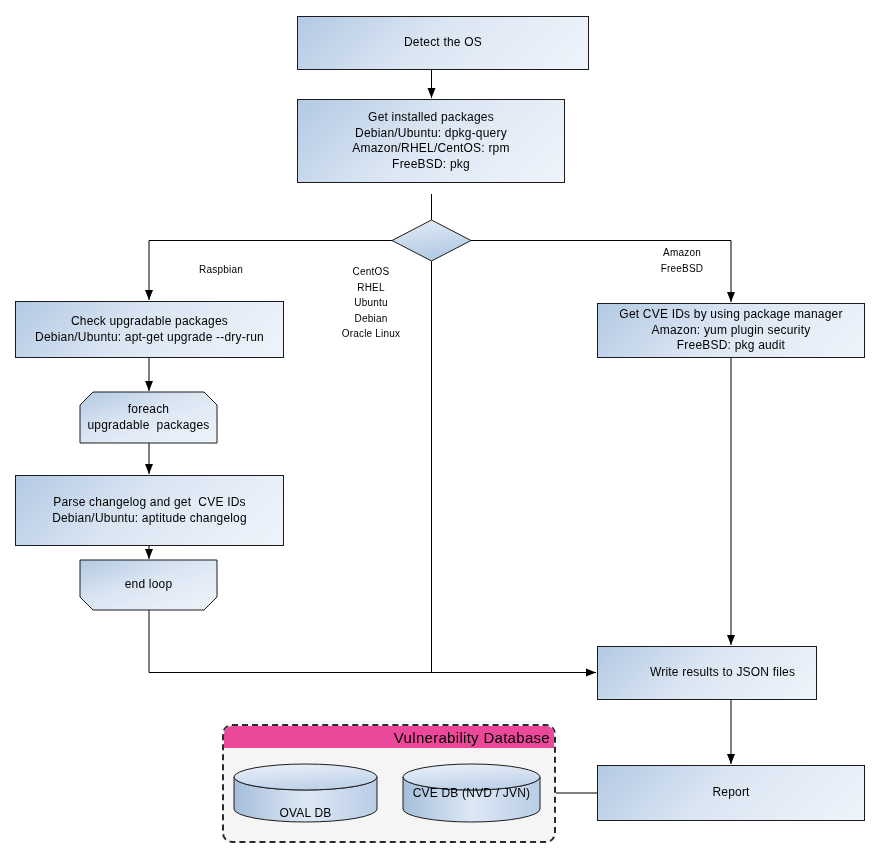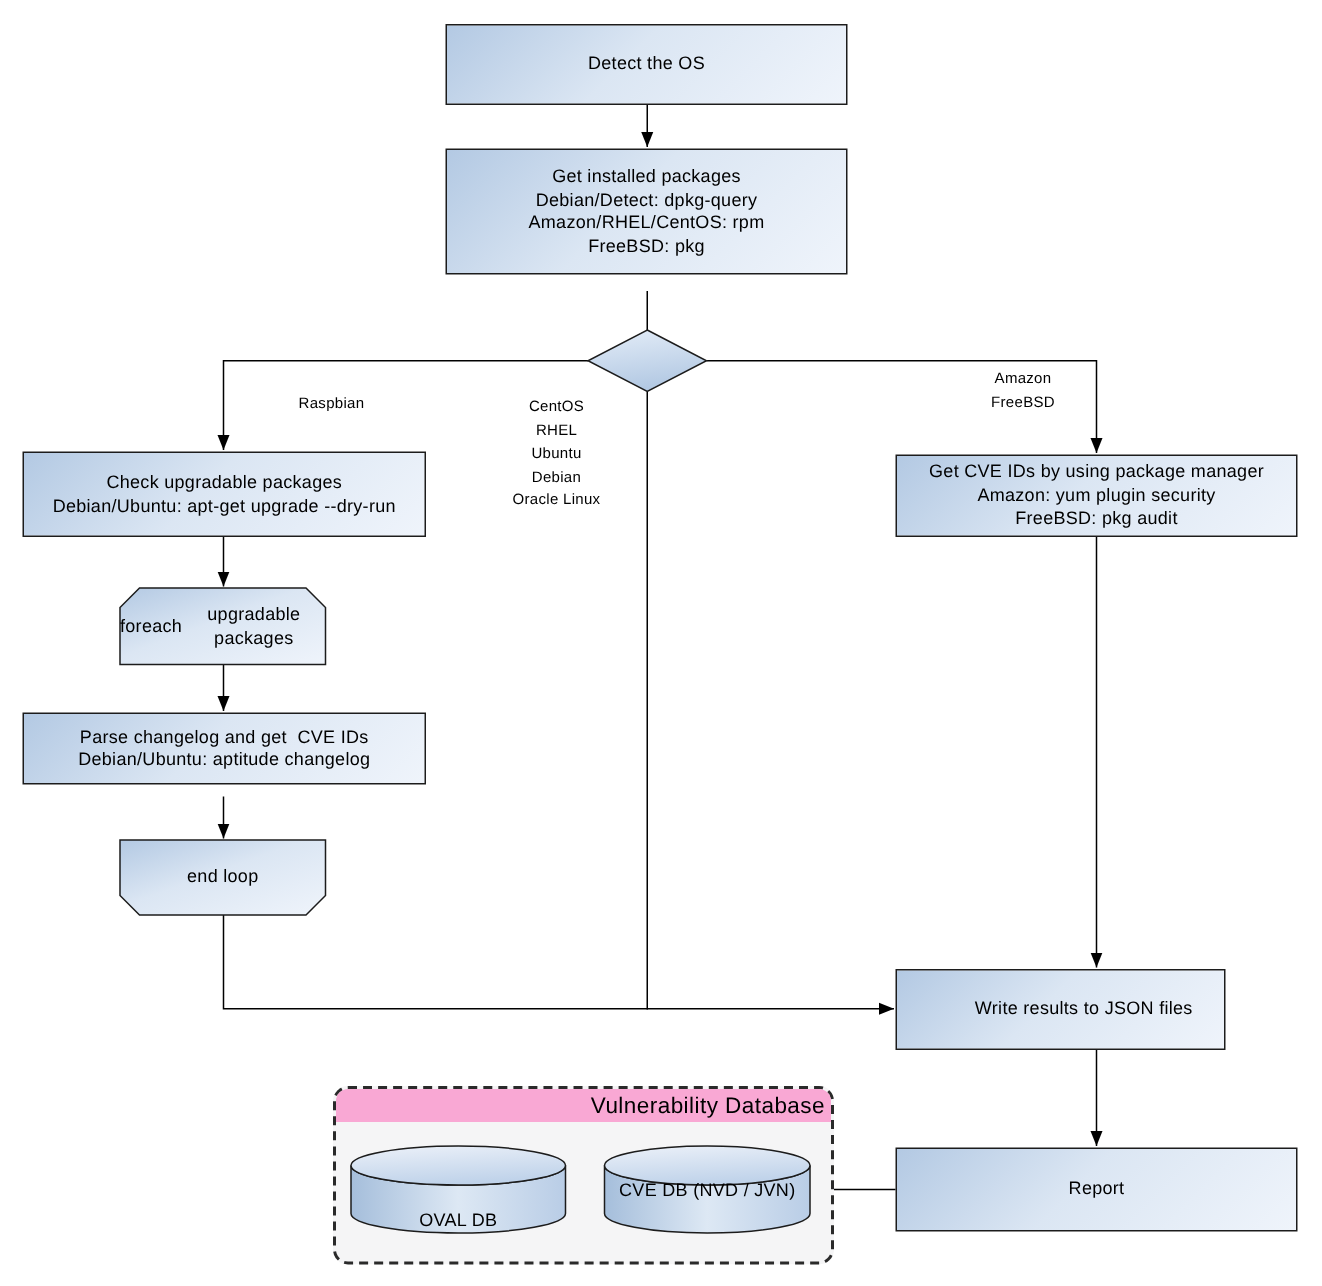--- a/index.html
+++ b/index.html
@@ -12,36 +12,36 @@
 
   .node{
     position:absolute;box-sizing:border-box;z-index:3;
     border:1px solid #1c1c1c;
     background:linear-gradient(135deg,#b3c9e3 0%,#dbe6f3 45%,#eff4fb 100%);
     display:flex;flex-direction:column;align-items:center;justify-content:center;
     text-align:center;font-size:12px;line-height:15.5px;letter-spacing:0.2px;
   }
   .shape-label{
     position:absolute;z-index:3;background:transparent;
-    display:flex;flex-direction:row;align-items:center;justify-content:center;
-    text-align:center;font-size:12px;line-height:15.5px;letter-spacing:0.2px;
+    display:flex;flex-direction:column;align-items:center;justify-content:center;
+    text-align:right;font-size:12px;line-height:15.5px;letter-spacing:0.2px;
   }
   .edge-label{
     position:absolute;z-index:3;text-align:center;
     font-size:10px;line-height:15.6px;letter-spacing:0.2px;
   }
   .line{white-space:pre-wrap;}
 
   .db-container{
     position:absolute;left:222px;top:724px;width:334px;height:119px;z-index:1;
     box-sizing:border-box;border:2px dashed #2a2a2a;border-radius:10px;
     background:#f5f5f6;overflow:hidden;
   }
   .db-title{
-    position:absolute;left:0;top:0;right:0;height:22px;background:#f9a8d4;
+    position:absolute;left:0;top:0;right:0;height:22px;background:#ec4899;
     display:flex;align-items:center;justify-content:flex-end;
     padding-right:4px;font-size:15px;letter-spacing:0.3px;color:#000;
   }
 </style>
 </head>
 <body>
 
 <div class="canvas">
 
   <div class="db-container">
@@ -98,37 +98,37 @@
       <path d="M234 777 L234 809 A71.5 13 0 0 0 377 809 L377 777 A71.5 13 0 0 1 234 777 Z" fill="url(#gradCylBody)" stroke="#1c1c1c" stroke-width="1"></path>
       <ellipse cx="305.5" cy="777" rx="71.5" ry="13" fill="url(#gradCylTop)" stroke="#1c1c1c" stroke-width="1"></ellipse>
     </g>
 
     <g>
       <path d="M403 777 L403 809 A68.5 13 0 0 0 540 809 L540 777 A68.5 13 0 0 1 403 777 Z" fill="url(#gradCylBody)" stroke="#1c1c1c" stroke-width="1"></path>
       <ellipse cx="471.5" cy="777" rx="68.5" ry="13" fill="url(#gradCylTop)" stroke="#1c1c1c" stroke-width="1"></ellipse>
     </g>
   </svg>
 
-  <div class="node" style="left:297px;top:16px;width:268px;height:54px;">
+  <div class="node" style="left:297px;top:16px;width:292px;height:54px;">
     <div class="line">Detect the OS</div>
   </div>
 
   <div class="node" style="left:297px;top:99px;width:268px;height:84px;">
     <div class="line">Get installed packages</div>
-    <div class="line">Debian/Detect: dpkg-query</div>
+    <div class="line">Debian/Ubuntu: dpkg-query</div>
     <div class="line">Amazon/RHEL/CentOS: rpm</div>
     <div class="line">FreeBSD: pkg</div>
   </div>
 
   <div class="node" style="left:15px;top:301px;width:269px;height:57px;">
     <div class="line">Check upgradable packages</div>
     <div class="line">Debian/Ubuntu: apt-get upgrade --dry-run</div>
   </div>
 
-  <div class="node" style="left:15px;top:475px;width:269px;height:48px;">
+  <div class="node" style="left:15px;top:475px;width:269px;height:71px;">
     <div class="line">Parse changelog and get  CVE IDs</div>
     <div class="line">Debian/Ubuntu: aptitude changelog</div>
   </div>
 
   <div class="node" style="left:597px;top:303px;width:268px;height:55px;">
     <div class="line">Get CVE IDs by using package manager</div>
     <div class="line">Amazon: yum plugin security</div>
     <div class="line">FreeBSD: pkg audit</div>
   </div>
 

